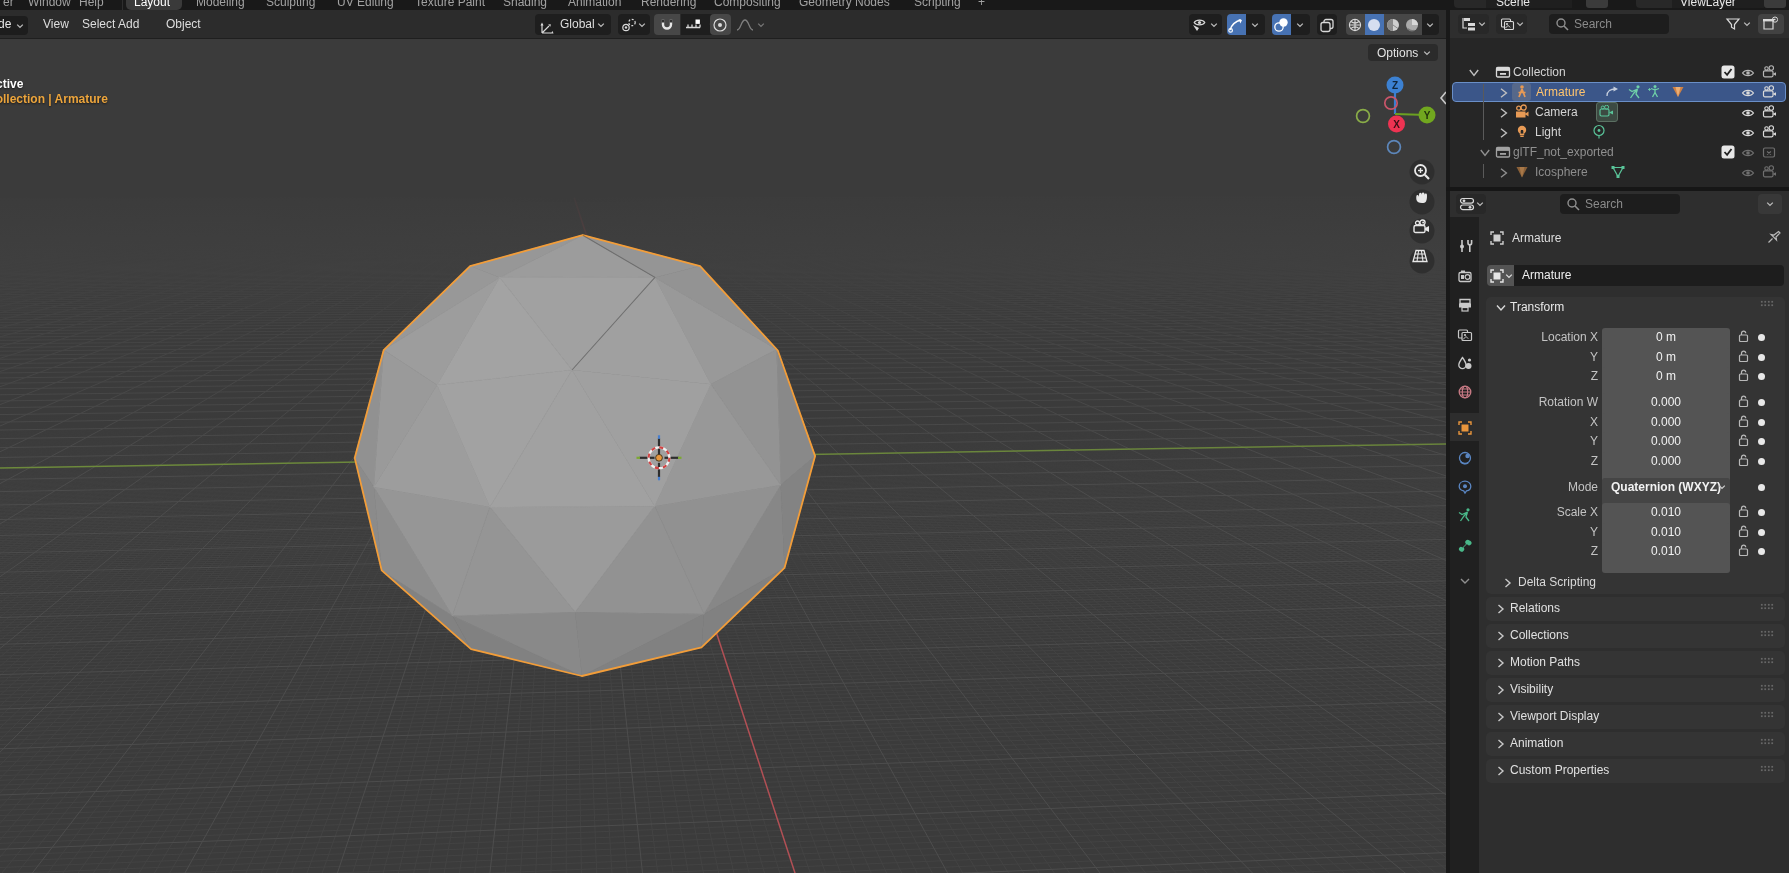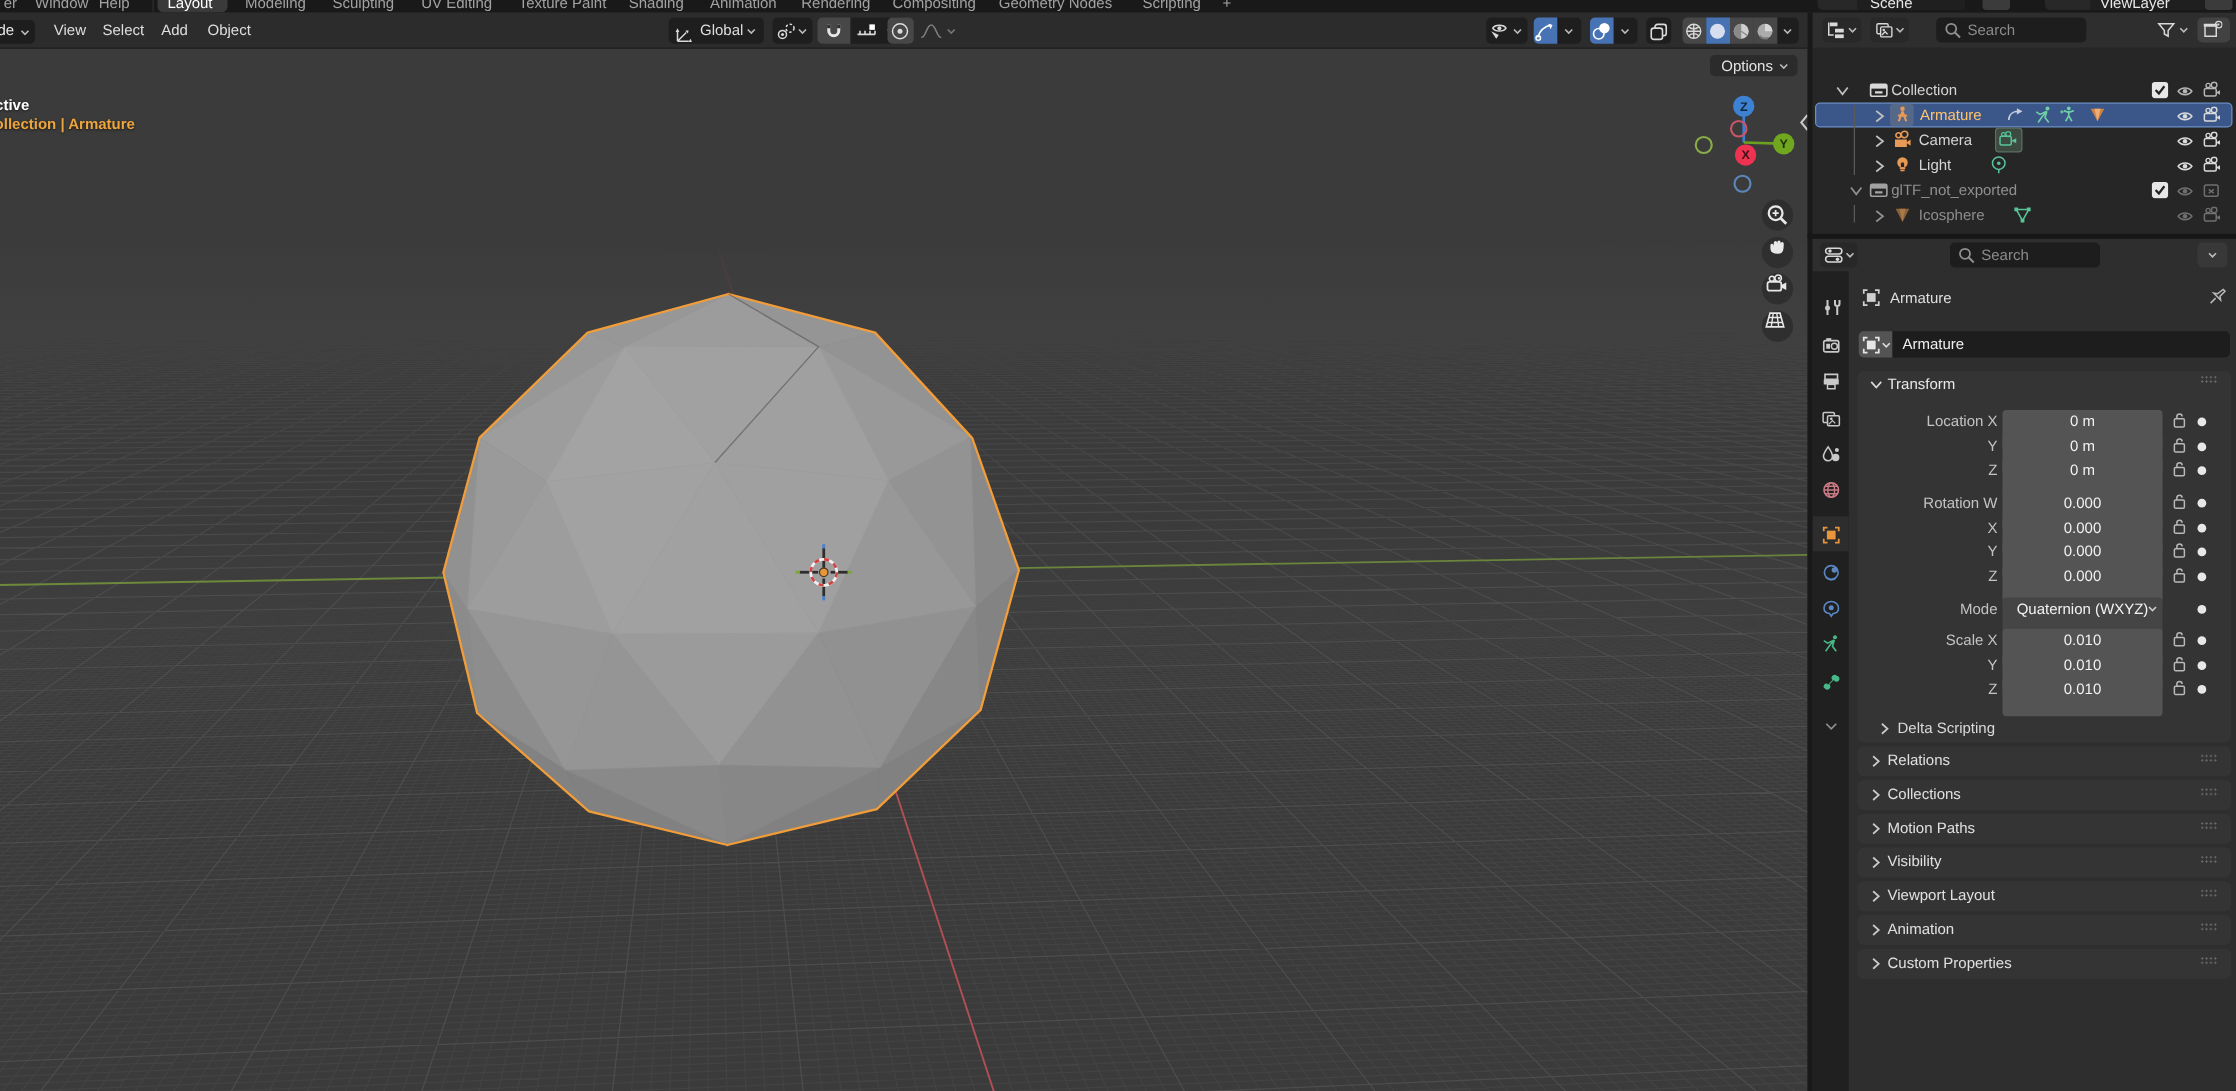--- a/index.html
+++ b/index.html
@@ -168,21 +168,21 @@
   </div>
 
   <div class="abs" id="vheader">
     <div class="hbox" style="left:-70px;top:6px;width:98px;height:19px;background:#1d1d1d;"></div>
       <div class="vh-text" style="left:-2px;color:#e8e8e8;">de</div>
       <svg class="abs" style="left:16px;top:12px" width="8" height="8" viewBox="0 0 8 8">
         <path d="M1.2 2.6L4 5.4L6.8 2.6" stroke="#bbbbbb" stroke-width="1.3" fill="none"></path>
       </svg>
       <div class="vh-text" style="left:43px;">View</div>
       <div class="vh-text" style="left:82px;">Select</div>
-      <div class="vh-text" style="left:129px;">Add</div>
+      <div class="vh-text" style="left:118px;">Add</div>
       <div class="vh-text" style="left:166px;">Object</div>
       <div class="hbox" style="left:535px;top:4px;width:76px;height:21px;"></div>
       <svg class="abs" style="left:539px;top:10px" width="16" height="16" viewBox="0 0 16 16">
         <path d="M3 13L3 4M3 13L12 13M3 13L10 6" stroke="#d9d9d9" stroke-width="1.2" fill="none"></path>
         <path d="M1.5 5.5L3 2.5L4.5 5.5" fill="#d9d9d9"></path>
         <path d="M13.5 11L14.5 13.6L11.6 13.6" fill="#d9d9d9"></path>
         <path d="M9.2 4.6L11.8 4.2L11.4 6.8" fill="#d9d9d9"></path>
       </svg>
       <div class="vh-text" style="left:560px;">Global</div>
       <svg class="abs" style="left:597px;top:11px" width="8" height="8" viewBox="0 0 8 8">
@@ -670,21 +670,21 @@
       </svg>
       <div class="abs" style="left:308px;top:247px;width:7px;height:7px;border-radius:50%;background:#e8e8e8;"></div>
       <div class="plabel" style="left:40px;top:262.5px;width:108px;">Z</div>
       <div class="pfield" style="left:152px;top:260.5px;width:128px;">0.000</div>
       <svg class="abs" style="left:288px;top:261.5px" width="12" height="14" viewBox="0 0 12 14">
         <rect x="1.5" y="6" width="8" height="6.5" rx="1" fill="none" stroke="#b9b9b9" stroke-width="1.2"></rect>
         <path d="M3.5 6V4.2a2.1 2.1 0 0 1 4.2 0" fill="none" stroke="#b9b9b9" stroke-width="1.2"></path>
       </svg>
       <div class="abs" style="left:308px;top:266.5px;width:7px;height:7px;border-radius:50%;background:#e8e8e8;"></div>
       <div class="plabel" style="left:40px;top:289px;width:108px;">Mode</div>
-      <div class="pfield" style="left:152px;top:287px;width:128px;background:#454545;padding-right:0;box-sizing:border-box;">Quaternion (WXYZ)</div>
+      <div class="pfield" style="left:152px;top:287px;width:128px;background:#454545;padding-right:0;box-sizing:border-box;font-weight:bold;">Quaternion (WXYZ)</div>
       <svg class="abs" style="left:268px;top:292px" width="8" height="8" viewBox="0 0 8 8">
         <path d="M1.2 2.6L4 5.4L6.8 2.6" stroke="#cccccc" stroke-width="1.3" fill="none"></path>
       </svg>
       <div class="abs" style="left:308px;top:293px;width:7px;height:7px;border-radius:50%;background:#e8e8e8;"></div>
       <div class="plabel" style="left:40px;top:314px;width:108px;">Scale X</div>
       <div class="pfield" style="left:152px;top:312px;width:128px;">0.010</div>
       <svg class="abs" style="left:288px;top:313px" width="12" height="14" viewBox="0 0 12 14">
         <rect x="1.5" y="6" width="8" height="6.5" rx="1" fill="none" stroke="#b9b9b9" stroke-width="1.2"></rect>
         <path d="M3.5 6V4.2a2.1 2.1 0 0 1 4.2 0" fill="none" stroke="#b9b9b9" stroke-width="1.2"></path>
       </svg>
@@ -728,21 +728,21 @@
       <div class="panel cpanel" style="top:487px;"></div>
       <svg class="abs" style="left:45px;top:493px" width="12" height="12" viewBox="0 0 12 12">
         <path d="M3.5 2l4.5 4-4.5 4" stroke="#c9c9c9" stroke-width="1.4" fill="none"></path>
       </svg>
       <div class="abs" style="left:60px;top:491px;font-size:12px;color:#e0e0e0;">Visibility</div>
       <div class="grip" style="left:310px;top:496px;"></div>
       <div class="panel cpanel" style="top:514px;"></div>
       <svg class="abs" style="left:45px;top:520px" width="12" height="12" viewBox="0 0 12 12">
         <path d="M3.5 2l4.5 4-4.5 4" stroke="#c9c9c9" stroke-width="1.4" fill="none"></path>
       </svg>
-      <div class="abs" style="left:60px;top:518px;font-size:12px;color:#e0e0e0;">Viewport Layout</div>
+      <div class="abs" style="left:60px;top:518px;font-size:12px;color:#e0e0e0;">Viewport Display</div>
       <div class="grip" style="left:310px;top:523px;"></div>
       <div class="panel cpanel" style="top:541px;"></div>
       <svg class="abs" style="left:45px;top:547px" width="12" height="12" viewBox="0 0 12 12">
         <path d="M3.5 2l4.5 4-4.5 4" stroke="#c9c9c9" stroke-width="1.4" fill="none"></path>
       </svg>
       <div class="abs" style="left:60px;top:545px;font-size:12px;color:#e0e0e0;">Animation</div>
       <div class="grip" style="left:310px;top:550px;"></div>
       <div class="panel cpanel" style="top:568px;"></div>
       <svg class="abs" style="left:45px;top:574px" width="12" height="12" viewBox="0 0 12 12">
         <path d="M3.5 2l4.5 4-4.5 4" stroke="#c9c9c9" stroke-width="1.4" fill="none"></path>

